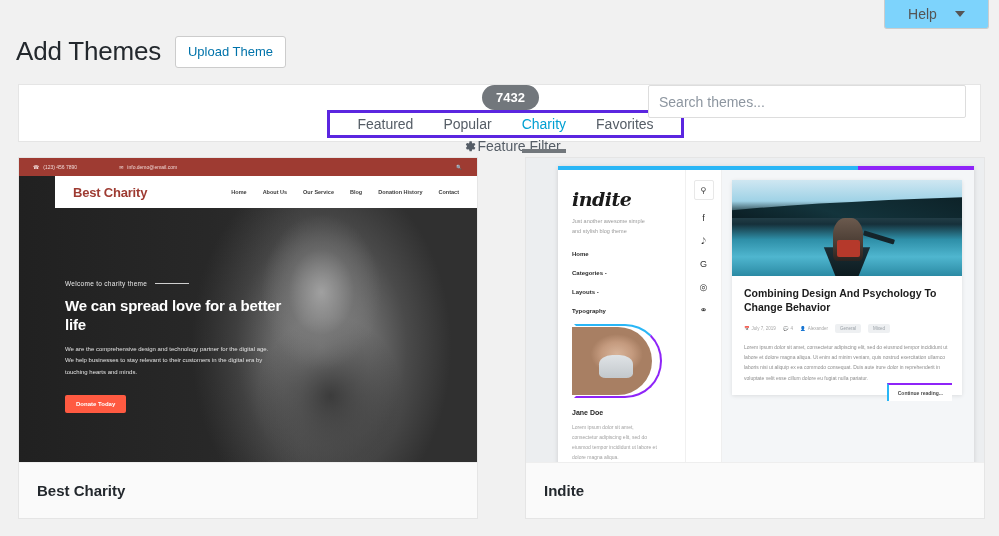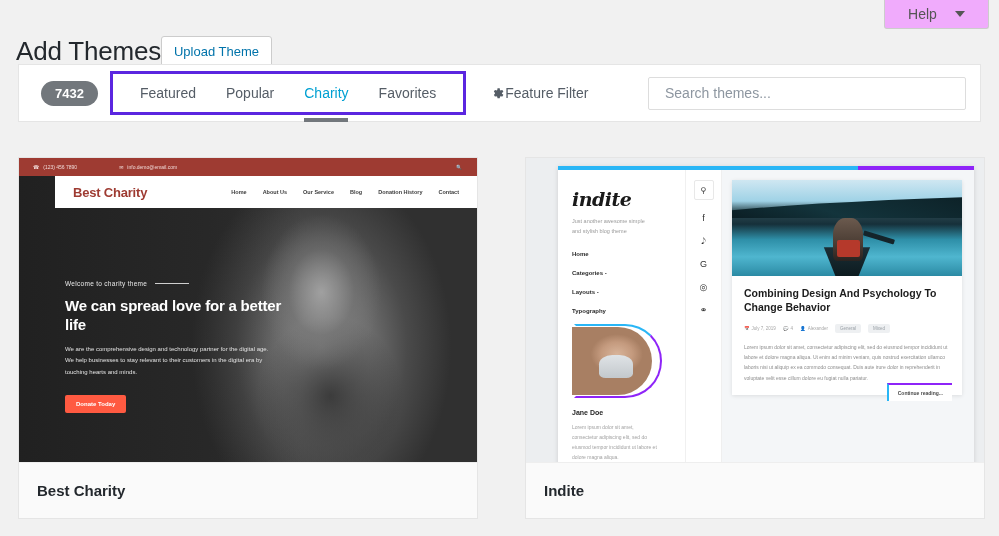--- a/index.html
+++ b/index.html
@@ -10,51 +10,51 @@
     font-family: "Liberation Sans", sans-serif;
     color: #23282d;
     overflow: hidden;
     position: relative;
   }
 
   
   .help-btn {
     position: absolute; top: 0; right: 10px;
     width: 105px; height: 29px;
-    background: #f0abfc; border: 1px solid #ccc; border-top: none;
+    background: #7dd3fc; border: 1px solid #ccc; border-top: none;
     border-radius: 0 0 3px 3px;
     display: flex; align-items: center; justify-content: center; gap: 18px;
     font-size: 14px; color: #555; cursor: pointer;
   }
   .help-btn .caret {
     width: 0; height: 0; border-left: 5px solid transparent;
     border-right: 5px solid transparent; border-top: 6px solid #555;
   }
 
   
   .title-row {
     position: absolute; left: 16px; top: 18px;
-    display: flex; align-items: center; gap: 0;
+    display: flex; align-items: center; gap: 14px;
   }
   .page-title {
     font-size: 26px; font-weight: 400; color: #23282d;
     line-height: 1.3; letter-spacing: -0.2px;
   }
   .upload-btn {
     background: #fff; border: 1px solid #ccc; border-radius: 3px;
     color: #0073aa; font-size: 13px; padding: 6px 12px;
     cursor: pointer; line-height: 1.4;
   }
 
   
   .filter-bar {
-    position: absolute; left: 18px; top: 64px;
+    position: absolute; left: 18px; top: 84px;
     width: 963px; height: 58px;
     background: #fff; border: 1px solid #e5e5e5;
-    display: flex; align-items: center;
+    display: flex; align-items: center; flex-direction: column;
   }
   .count-badge {
     margin-left: 22px;
     background: #72777c; color: #fff;
     border-radius: 14px; font-size: 13px; font-weight: 600;
     padding: 5px 14px; min-width: 52px; text-align: center;
   }
   .tabs-wrap {
     position: relative; margin-left: 12px;
     display: flex; align-items: center;
@@ -74,21 +74,21 @@
   }
   .feature-filter {
     display: flex; align-items: center; 
     margin-left: 24px; font-size: 14px; color: #555d66; cursor: pointer;
   }
   .gear { width: 15px; height: 15px; display: block; }
   .search-input {
     position: absolute; right: 14px;
     width: 318px; height: 33px;
     border: 1px solid #ddd; border-radius: 2px;
-    padding: 0 16px; font-size: 14px; color: #32373c;
+    padding: 0 10px; font-size: 14px; color: #32373c;
     font-family: "Liberation Sans", sans-serif;
     background: #fff;
   }
   .search-input::placeholder { color: #8d96a0; }
 
   
   .card {
     position: absolute; top: 157px;
     width: 460px; height: 362px;
     background: #15803d; border: 1px solid #e5e5e5;

